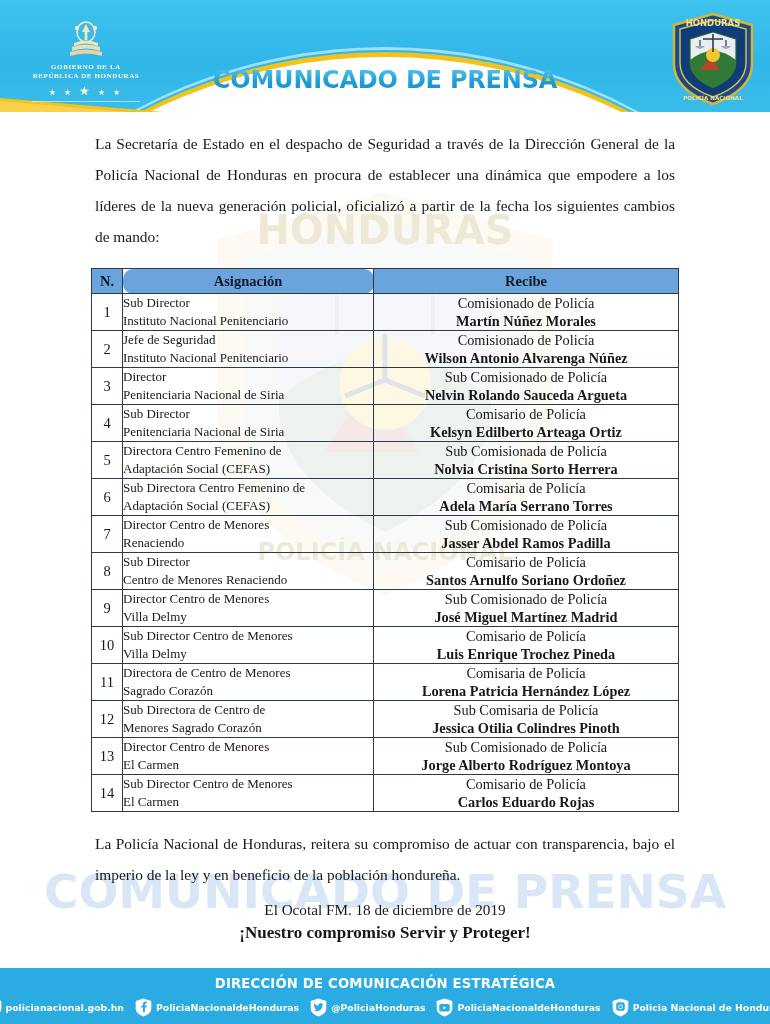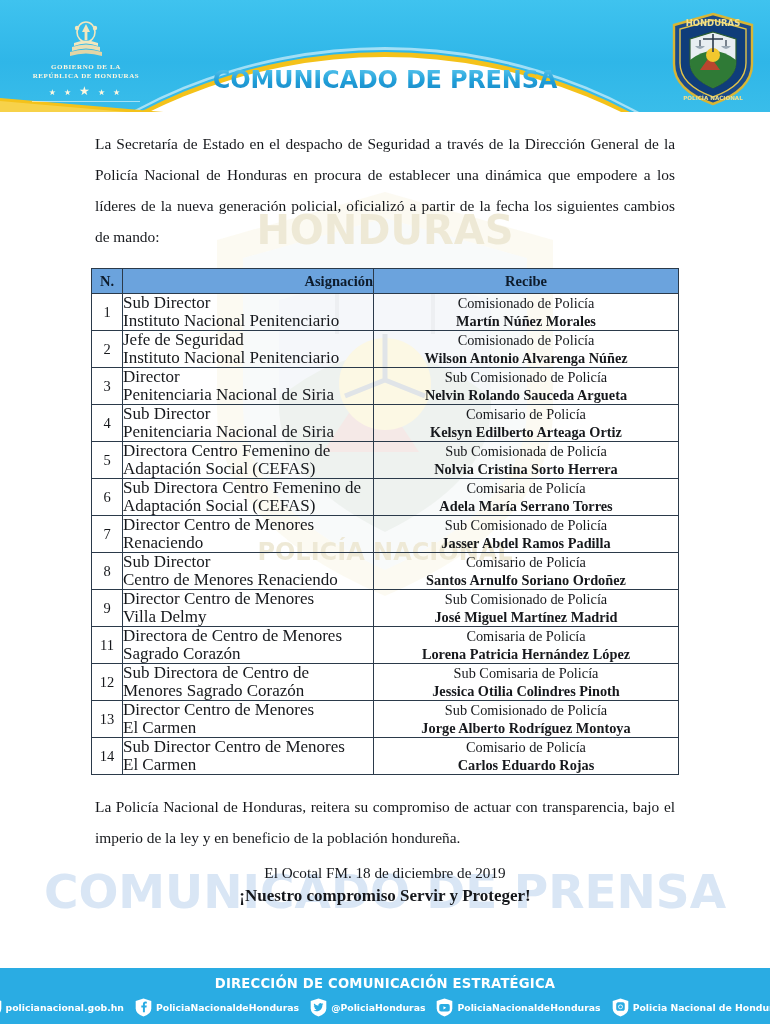--- a/index.html
+++ b/index.html
@@ -193,35 +193,35 @@
   }
   table.assign thead th {
     background: #6ba3dd;
     color: #0d1b2b;
     font-weight: bold;
     font-size: 14.5px;
     height: 24px;
     line-height: 24px;
   }
   th.c-n  { width: 30px; text-align: center; }
-  th.c-a  { width: 250px; text-align: right; padding-left: 7px; }
+  th.c-a  { width: 250px; text-align: center; padding-left: 7px; border-radius: 10px; }
   th.c-r  { text-align: center; }
 
   td.num {
     width: 30px;
     text-align: center;
     font-size: 14.5px;
     color: #16181c;
     vertical-align: bottom;
     padding-bottom: 2px;
   }
   td.asig {
     width: 250px;
     padding: 3px 4px 3px 7px;
-    font-size: 17px;
+    font-size: 13px;
     line-height: 18px;
     color: #16181c;
     margin-left: 40px;
   }
   td.recibe {
     padding: 3px 5px;
     text-align: center;
     font-size: 14.3px;
     line-height: 18px;
     color: #16181c;
@@ -457,20 +457,31 @@
             </tr>
             <tr>
               <td class="num">9</td>
               <td class="asig">
                 <span class="asig-l1">Director Centro de Menores</span>
                 <span class="asig-l2">Villa Delmy</span>
               </td>
               <td class="recibe">
                 <span class="rank">Sub Comisionado de Policía</span>
                 <span class="name">José Miguel Martínez Madrid</span>
+              </td>
+            </tr>
+            <tr>
+              <td class="num">10</td>
+              <td class="asig">
+                <span class="asig-l1">Sub Director Centro de Menores</span>
+                <span class="asig-l2">Villa Delmy</span>
+              </td>
+              <td class="recibe">
+                <span class="rank">Comisario de Policía</span>
+                <span class="name">Luis Enrique Trochez Pineda</span>
               </td>
             </tr>
             <tr>
               <td class="num">11</td>
               <td class="asig">
                 <span class="asig-l1">Directora de Centro de Menores</span>
                 <span class="asig-l2">Sagrado Corazón</span>
               </td>
               <td class="recibe">
                 <span class="rank">Comisaria de Policía</span>

